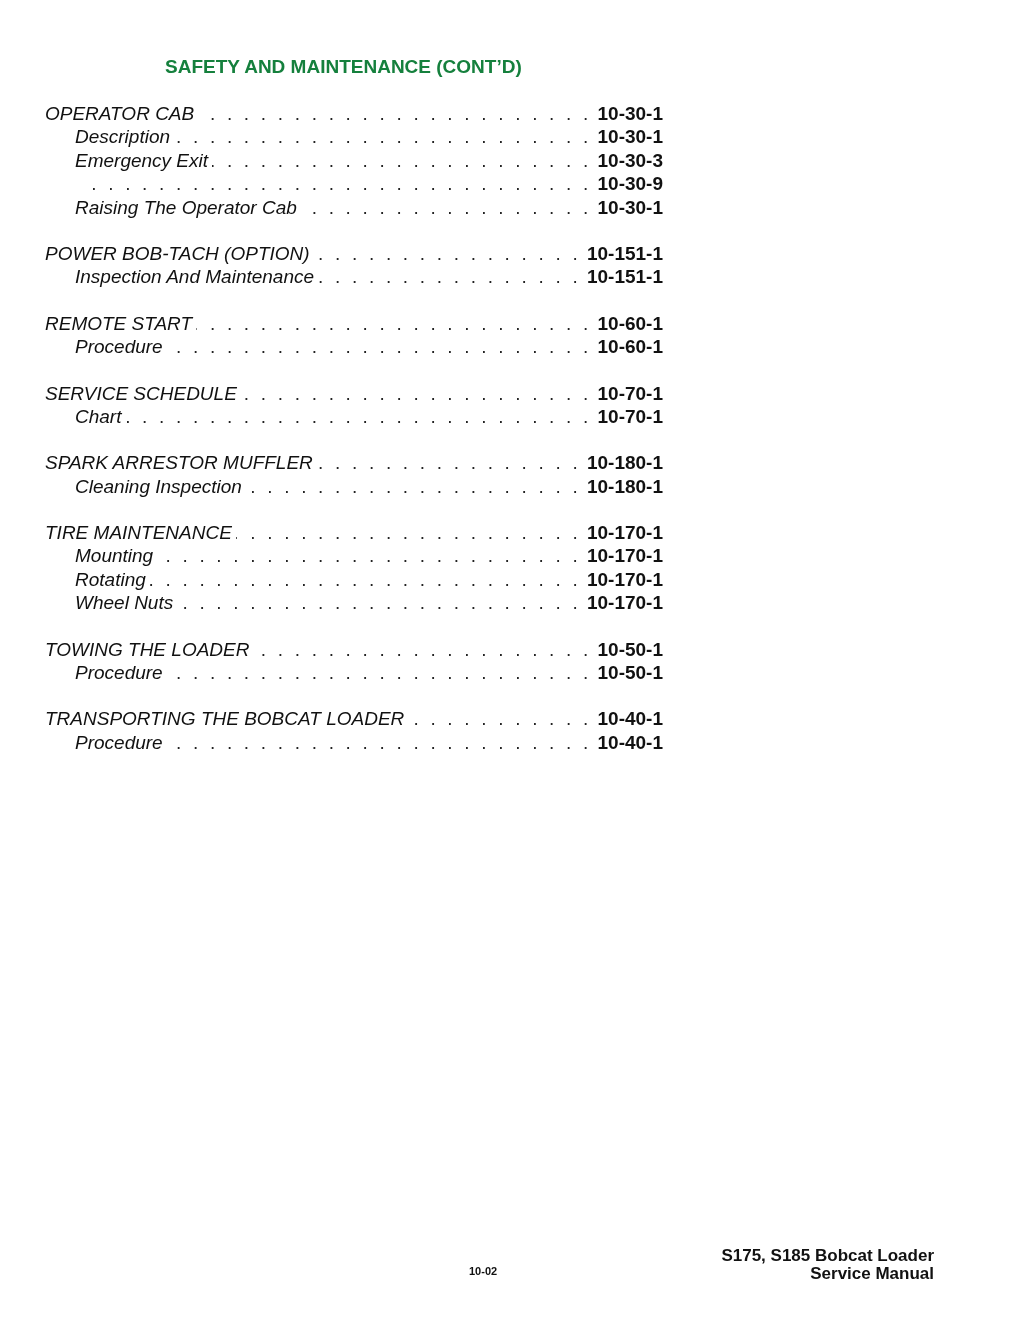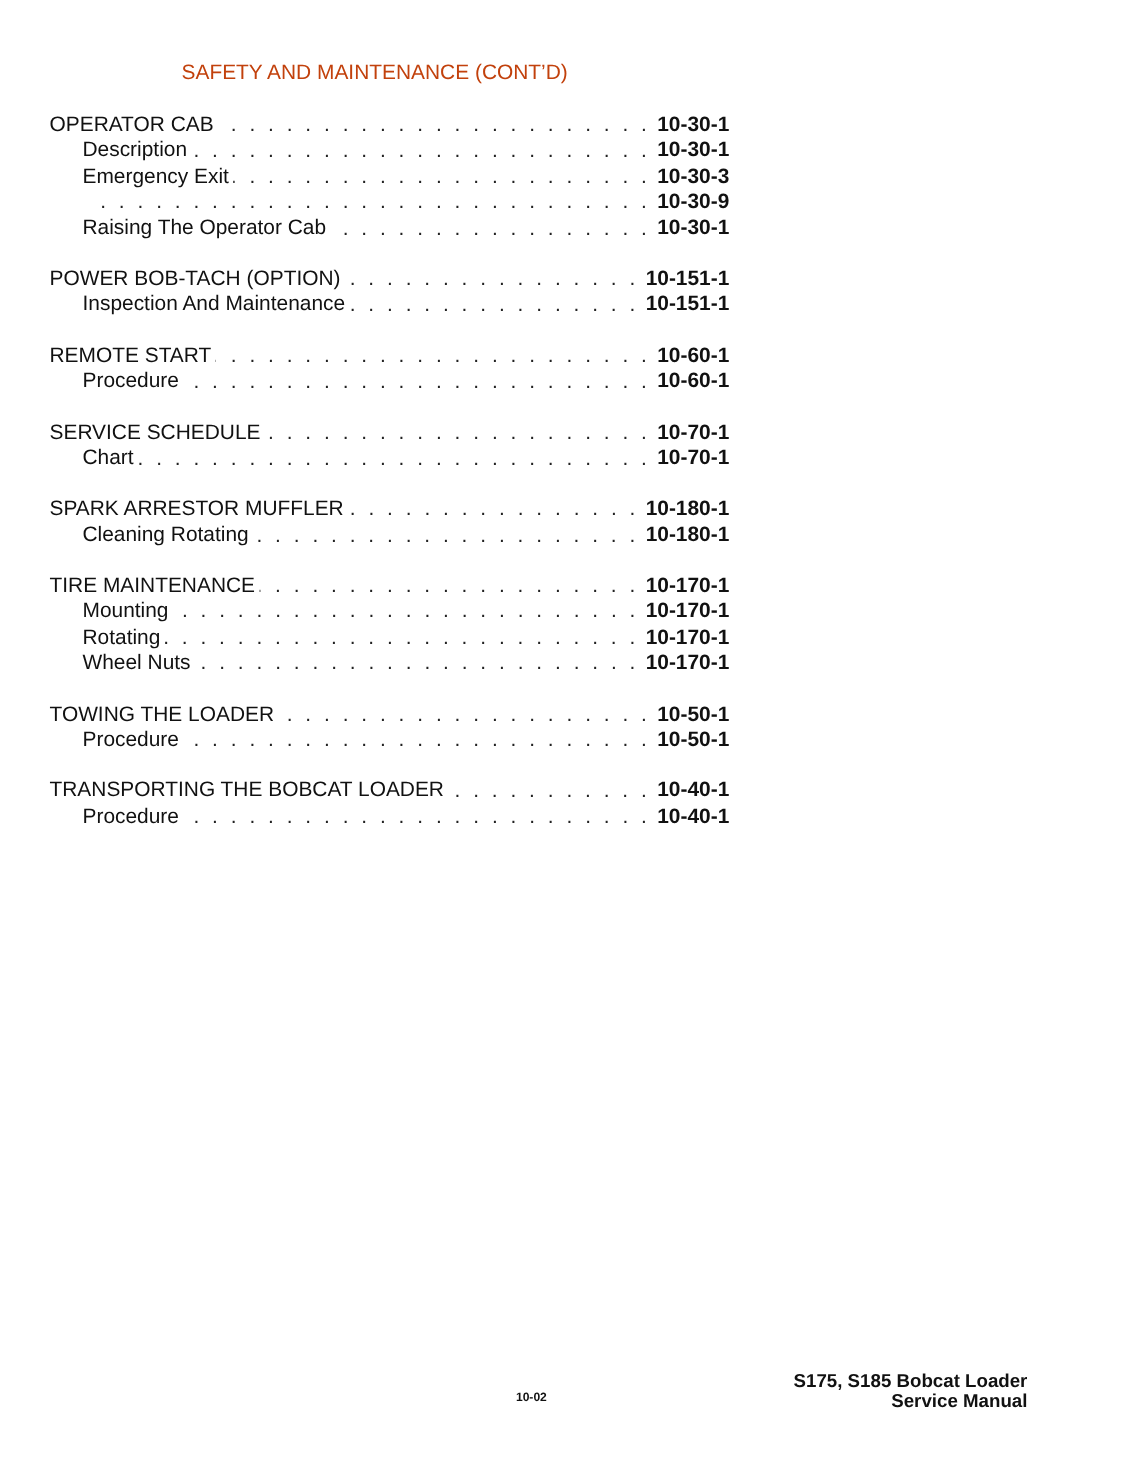--- a/index.html
+++ b/index.html
@@ -2,32 +2,32 @@
 <html><head>
   <meta charset="utf-8">
   <style>
     html, body { margin: 0; padding: 0; background: #ffffff; }
     body {
       width: 1024px; height: 1326px; position: relative; overflow: hidden;
       font-family: "Liberation Sans", sans-serif; color: #111111;
     }
     .title {
       position: absolute; left: 165px; top: 56px;
-      font-size: 19px; font-weight: normal; letter-spacing: 0px; color: #c2410c;
+      font-size: 19px; font-weight: bold; letter-spacing: 0px; color: #15803d;
     }
     .toc {
       position: absolute; left: 45px; top: 102px; width: 618px;
     }
     .section { margin-bottom: 23px; }
     .row {
       display: flex; align-items: baseline; height: 23.4px;
       font-size: 19px; line-height: 23.4px; white-space: nowrap;
     }
     .row.sub { padding-left: 30px; }
-    .row .label { flex: 0 0 auto; }
+    .row .label { flex: 0 0 auto; font-style: italic; }
     .row .leader {
       flex: 1 1 auto; overflow: hidden; margin: 0 6px 0 4px;
       letter-spacing: 3.2px; color: #222; direction: rtl; text-align: left;
     }
     .row .page { flex: 0 0 auto; font-weight: bold; }
     .footer-page {
       position: absolute; left: 469px; top: 1265px;
       font-size: 11px; font-weight: bold;
     }
     .footer-title {
@@ -108,21 +108,21 @@
     </div>
   </div>
 
   <div class="section">
     <div class="row">
       <span class="label">SPARK ARRESTOR MUFFLER</span>
       <span class="leader">. . . . . . . . . . . . . . . . . . . . . . . . . . . . . . . . . . . . . . . . . . . . . . . . . . . . . . . . . . . . . . .</span>
       <span class="page">10-180-1</span>
     </div>
     <div class="row sub">
-      <span class="label">Cleaning Rotating</span>
+      <span class="label">Cleaning Inspection</span>
       <span class="leader">. . . . . . . . . . . . . . . . . . . . . . . . . . . . . . . . . . . . . . . . . . . . . . . . . . . . . . . . . . . . . . .</span>
       <span class="page">10-180-1</span>
     </div>
   </div>
 
   <div class="section">
     <div class="row">
       <span class="label">TIRE MAINTENANCE</span>
       <span class="leader">. . . . . . . . . . . . . . . . . . . . . . . . . . . . . . . . . . . . . . . . . . . . . . . . . . . . . . . . . . . . . . .</span>
       <span class="page">10-170-1</span>

